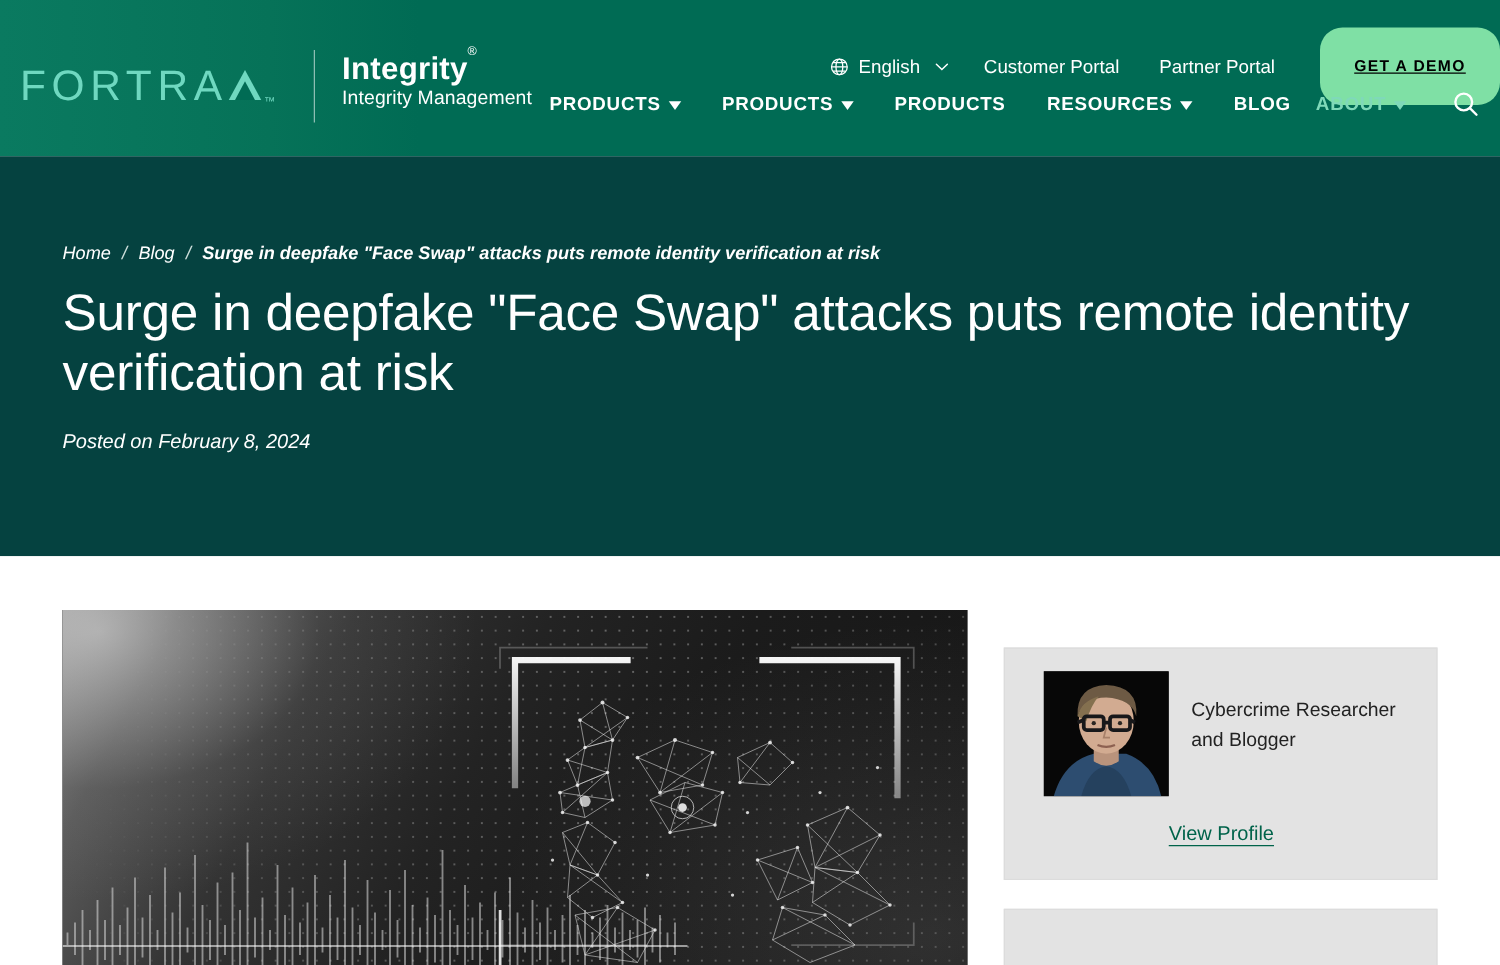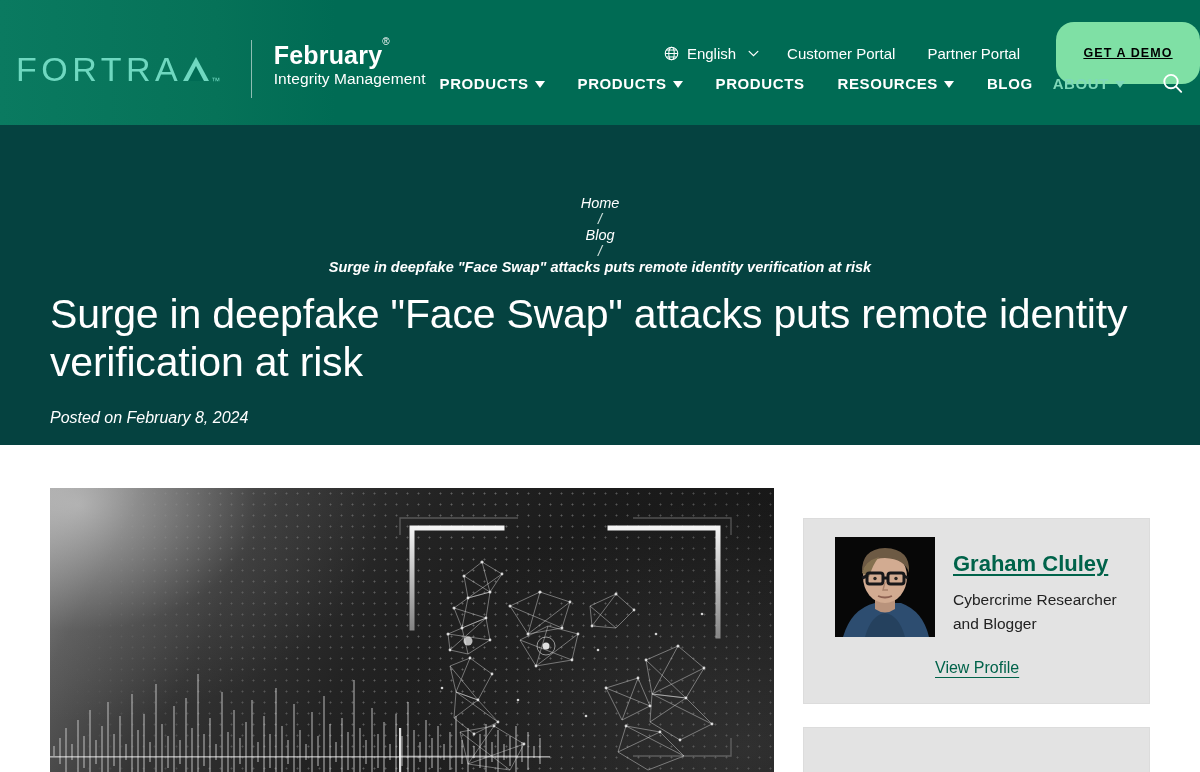--- a/index.html
+++ b/index.html
@@ -133,21 +133,21 @@
 
   
   .hero {
     width: 1200px; height: 320px;
     background: #054240;
     position: relative;
   }
   .hero-inner { padding: 70px 50px 0 50px; }
   .breadcrumb {
     font-size: 14.5px; font-style: italic; color: #ffffff;
-    display: flex; align-items: center; flex-wrap: nowrap; flex-direction: column;
+    display: flex; align-items: center; flex-wrap: nowrap;
   }
   .breadcrumb a { color: #fff; text-decoration: none; }
   .bc-sep { margin: 0 9px; color: #cfe0dc; font-style: italic; }
   .bc-current { font-weight: bold; }
   .hero-title {
     margin-top: 16px;
     font-size: 41px; line-height: 1.17;
     color: #ffffff; font-weight: 400;
     max-width: 1080px;
     letter-spacing: -.2px;
@@ -239,21 +239,21 @@
   <div class="header-inner">
 
     <div class="logo-block">
       <div class="fortra-logo">
         <span>FORTRA</span>
           <span class="tri"></span>
           <span class="fortra-tm">™</span>
       </div>
       <div class="logo-divider"></div>
       <div class="tripwire-block">
-        <div class="tripwire-name"><span>February</span><sup>®</sup></div>
+        <div class="tripwire-name"><span>Integrity</span><sup>®</sup></div>
         <div class="tripwire-sub">Integrity Management</div>
       </div>
     </div>
 
     <div class="util-bar">
       <div class="util-lang">
         <svg class="globe-icon" viewBox="0 0 16 16" fill="none" stroke="#ffffff" stroke-width="1.1">
           <circle cx="8" cy="8" r="6.7"></circle>
           <ellipse cx="8" cy="8" rx="2.9" ry="6.7"></ellipse>
           <line x1="1.3" y1="8" x2="14.7" y2="8"></line>
@@ -559,21 +559,20 @@
             <circle cx="40" cy="41.5" r="1.7" fill="#2a2622"></circle>
             <circle cx="61" cy="41.5" r="1.7" fill="#2a2622"></circle>
 
             <path d="M50 45 L48 53 L53 53" fill="none" stroke="#a8816a" stroke-width="1.4"></path>
             <path d="M43 59 Q50 62 57 59" fill="none" stroke="#8d6151" stroke-width="1.8"></path>
 
             <rect width="100" height="100" fill="url(#none)" opacity="0"></rect>
           </svg>
         </div>
         <div class="author-meta">
-          <a class="author-name" href="#">Graham Cluley</a>
           <div class="author-role">Cybercrime Researcher and Blogger</div>
         </div>
       </div>
       <a class="view-profile" href="#">View Profile</a>
     </div>
     <div class="card-stub"></div>
   </aside>
 
 </div>
 

